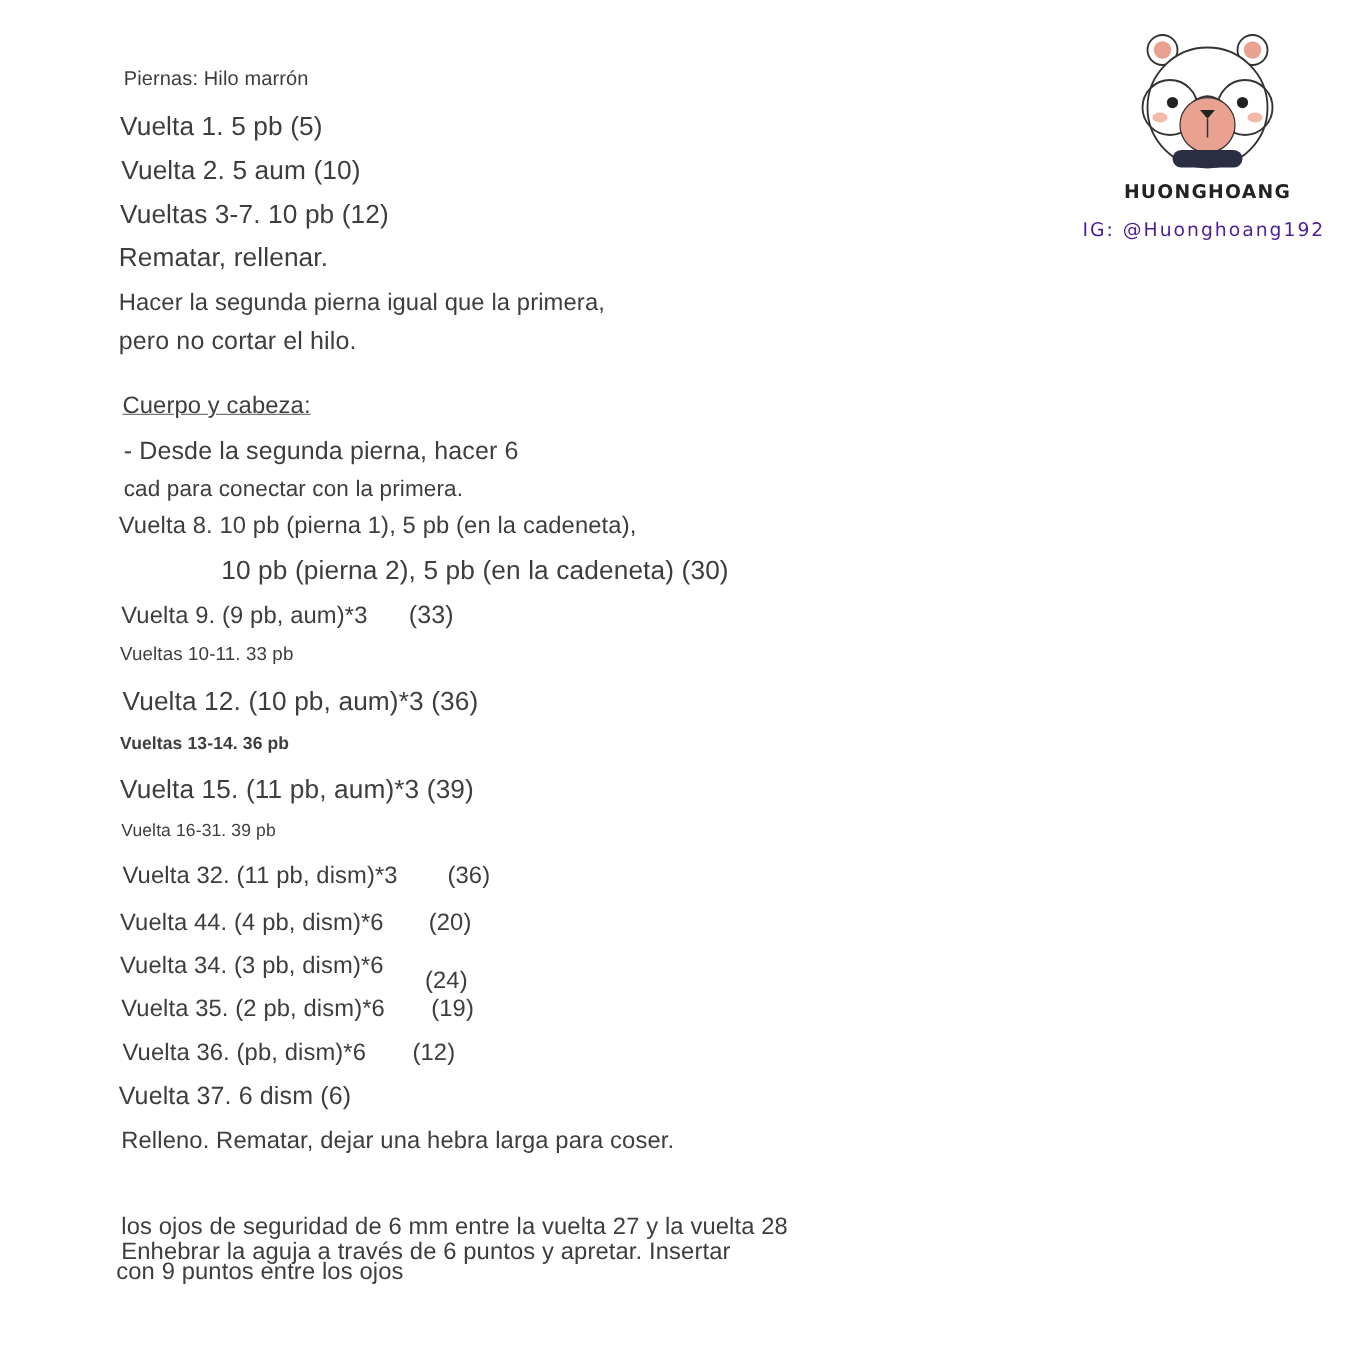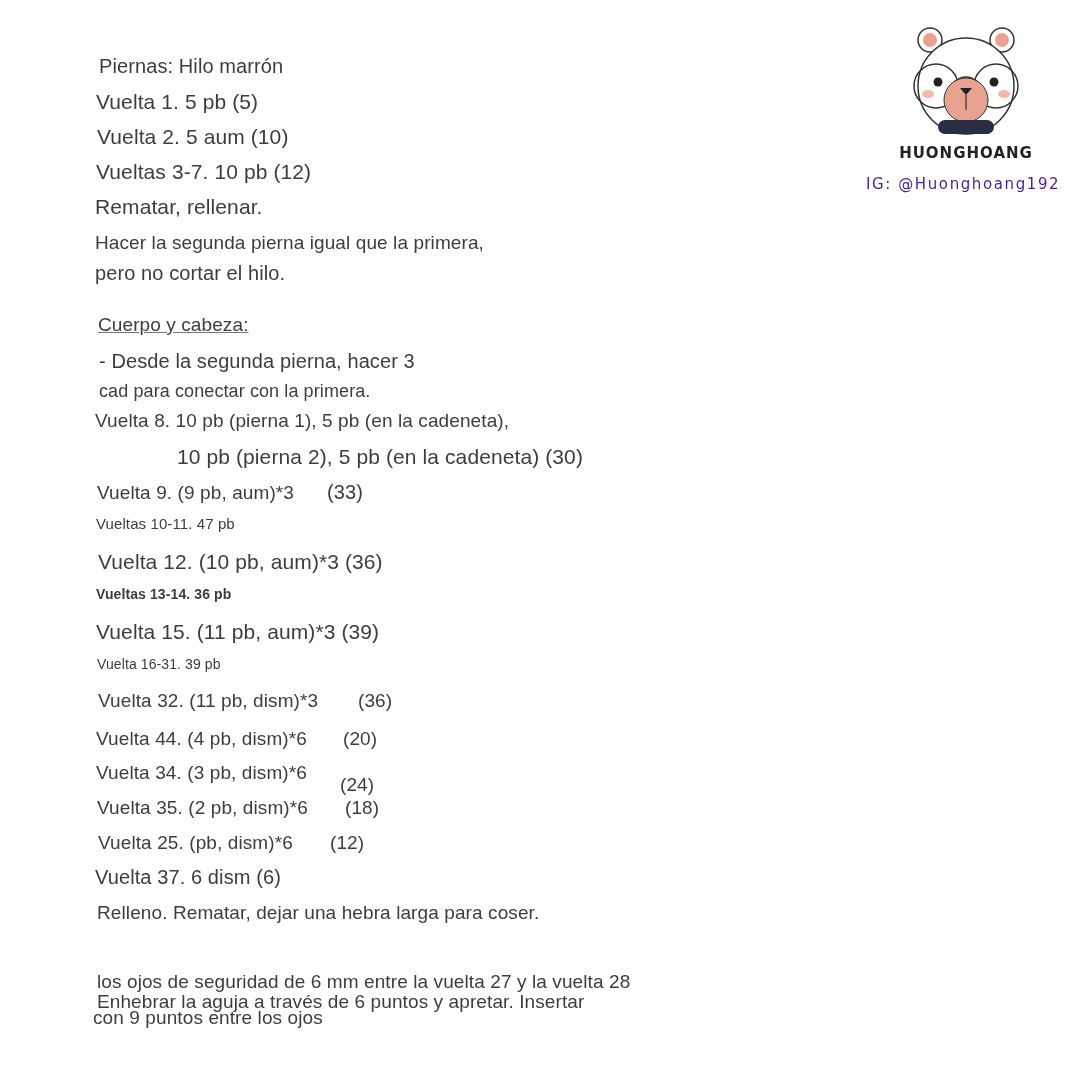--- a/index.html
+++ b/index.html
@@ -37,47 +37,47 @@
     <ellipse cx="108" cy="76" rx="6" ry="4" fill="#f2b8aa"></ellipse>
     <circle cx="70" cy="82" r="22" fill="#e9a28f" stroke="#333" stroke-width="1"></circle>
     <path d="M64 70 L76 70 L70 77 Z" fill="#222"></path>
     <line x1="70" y1="77" x2="70" y2="92" stroke="#333" stroke-width="1.2"></line>
     <rect x="42" y="102" width="56" height="14" rx="7" fill="#2b2d42"></rect>
     <text x="70" y="140" text-anchor="middle" font-size="15" font-family="DejaVu Sans, sans-serif" fill="#222" font-weight="bold" letter-spacing="1" transform="rotate(0)">HUONGHOANG</text>
   </svg>
 </div>
 <div class="ig">IG: @Huonghoang192</div>
 
-<div class="line" style="left:99px;top:55px;font-size:20px;">Piernas: Hilo marrón</div>
+<div class="line" style="left:99px;top:55px;font-size:16px;">Piernas: Hilo marrón</div>
 <div class="line" style="left:96px;top:90px;font-size:21px;">Vuelta 1. 5 pb (5)</div>
 <div class="line" style="left:97px;top:125px;font-size:21px;">Vuelta 2. 5 aum (10)</div>
 <div class="line" style="left:96px;top:160px;font-size:21px;">Vueltas 3-7. 10 pb (12)</div>
 <div class="line" style="left:95px;top:195px;font-size:21px;">Rematar, rellenar.</div>
 <div class="line" style="left:95px;top:232px;font-size:19px;">Hacer la segunda pierna igual que la primera,</div>
 <div class="line" style="left:95px;top:262px;font-size:20px;">pero no cortar el hilo.</div>
 
 <div class="line u" style="left:98px;top:314px;font-size:19px;">Cuerpo y cabeza:</div>
-<div class="line" style="left:99px;top:350px;font-size:20px;">- Desde la segunda pierna, hacer 3</div>
+<div class="line" style="left:99px;top:350px;font-size:20px;">- Desde la segunda pierna, hacer 6</div>
 <div class="line" style="left:99px;top:381px;font-size:18px;">cad para conectar con la primera.</div>
 <div class="line" style="left:95px;top:410px;font-size:19px;">Vuelta 8. 10 pb (pierna 1), 5 pb (en la cadeneta),</div>
 <div class="line" style="left:177px;top:445px;font-size:21px;">10 pb (pierna 2), 5 pb (en la cadeneta) (30)</div>
 <div class="line" style="left:97px;top:482px;font-size:19px;">Vuelta 9. (9 pb, aum)*3</div>
 <div class="line" style="left:327px;top:481px;font-size:20px;">(33)</div>
-<div class="line" style="left:96px;top:515px;font-size:15px;">Vueltas 10-11. 47 pb</div>
+<div class="line" style="left:96px;top:515px;font-size:15px;">Vueltas 10-11. 33 pb</div>
 <div class="line" style="left:98px;top:550px;font-size:21px;">Vuelta 12. (10 pb, aum)*3 (36)</div>
 <div class="line" style="left:96px;top:586px;font-size:14px;font-weight:bold;">Vueltas 13-14. 36 pb</div>
 <div class="line" style="left:96px;top:620px;font-size:21px;">Vuelta 15. (11 pb, aum)*3 (39)</div>
 <div class="line" style="left:97px;top:656px;font-size:14px;">Vuelta 16-31. 39 pb</div>
 <div class="line" style="left:98px;top:690px;font-size:19px;">Vuelta 32. (11 pb, dism)*3</div>
 <div class="line" style="left:358px;top:690px;font-size:19px;">(36)</div>
 <div class="line" style="left:96px;top:728px;font-size:19px;">Vuelta 44. (4 pb, dism)*6</div>
 <div class="line" style="left:343px;top:728px;font-size:19px;">(20)</div>
 <div class="line" style="left:96px;top:762px;font-size:19px;">Vuelta 34. (3 pb, dism)*6</div>
 <div class="line" style="left:340px;top:762px;font-size:19px;margin-top:12px;">(24)</div>
 <div class="line" style="left:97px;top:797px;font-size:19px;">Vuelta 35. (2 pb, dism)*6</div>
-<div class="line" style="left:345px;top:797px;font-size:19px;">(18)</div>
-<div class="line" style="left:98px;top:832px;font-size:19px;">Vuelta 25. (pb, dism)*6</div>
+<div class="line" style="left:345px;top:797px;font-size:19px;">(19)</div>
+<div class="line" style="left:98px;top:832px;font-size:19px;">Vuelta 36. (pb, dism)*6</div>
 <div class="line" style="left:330px;top:832px;font-size:19px;">(12)</div>
 <div class="line" style="left:95px;top:866px;font-size:20px;">Vuelta 37. 6 dism (6)</div>
 <div class="line" style="left:97px;top:902px;font-size:19px;">Relleno. Rematar, dejar una hebra larga para coser.</div>
 <div class="line" style="left:97px;top:991px;font-size:19px;">Enhebrar la aguja a través de 6 puntos y apretar. Insertar</div>
 <div class="line" style="left:97px;top:971px;font-size:19px;">los ojos de seguridad de 6 mm entre la vuelta 27 y la vuelta 28</div>
 <div class="line" style="left:93px;top:1007px;font-size:19px;">con 9 puntos entre los ojos</div>
 
 </body></html>

